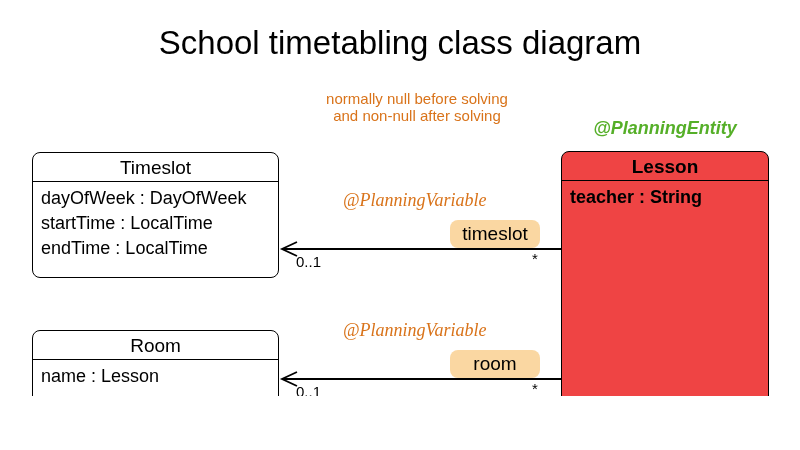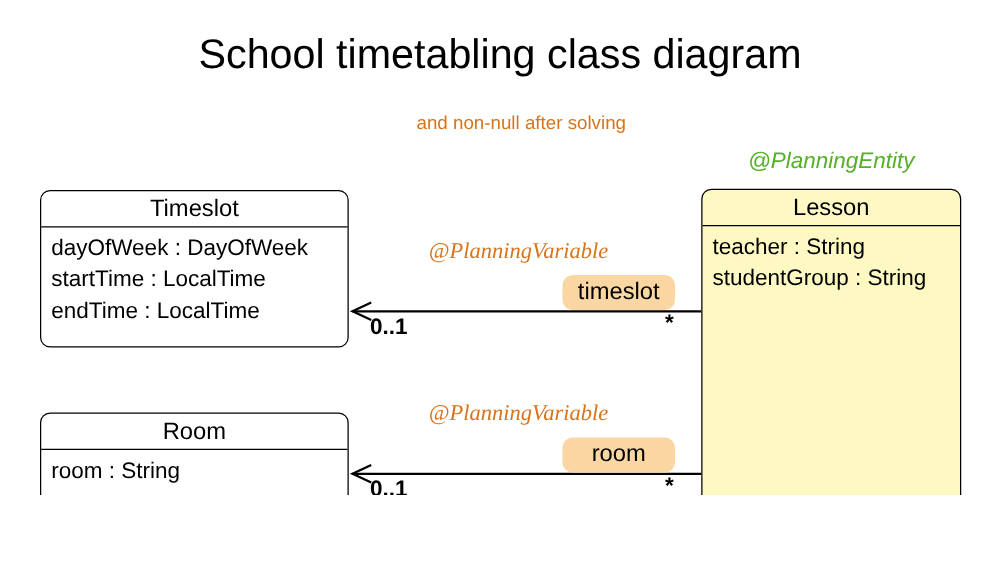--- a/index.html
+++ b/index.html
@@ -28,49 +28,50 @@
   .attr-row {
     font-size:18px; line-height:25px; color:#000; white-space:nowrap;
   }
   #timeslot-box { left:32px; top:152px; width:247px; height:126px; }
   #room-box     { left:32px; top:330px; width:247px; height:87px; }
   #lesson-box   { left:561px; top:151px; width:208px; height:267px; }
   .annotation {
     position:absolute; font-style:italic; font-size:18px; white-space:nowrap;
     z-index:3;
   }
-  #planning-entity { left:561px; top:118px; width:208px; text-align:center; }
+  #planning-entity { left:561px; top:118px; width:208px; text-align:center;font-weight:bold; }
   .planning-variable { left:343px; width:200px; text-align:left;font-family:Liberation Serif, serif; }
   #pv-timeslot { top:190px; }
   #pv-room     { top:320px; }
   .field-tag {
     position:absolute; left:450px; width:90px; height:28px;
     border-radius:8px; text-align:center; font-size:19px; line-height:28px;
     color:#000; z-index:3;
   }
   #tag-timeslot { top:220px; }
   #tag-room     { top:350px; }
   .assoc-svg { position:absolute; left:0; top:0; z-index:1; }
   .mult {
-    position:absolute; font-weight:bold; font-size:18px; line-height:15px;
+    position:absolute; font-weight:normal; font-size:15px; line-height:15px;
     color:#000; z-index:3;
   }
   #mult-timeslot-target { left:296px; top:254px; }
   #mult-timeslot-source { left:532px; top:251px; }
   #mult-room-target     { left:296px; top:384px; }
   #mult-room-source     { left:532px; top:381px; }
 </style>
 </head>
 <body>
 
 <div class="canvas">
 
   <div class="page-title">School timetabling class diagram</div>
 
   <div class="note" style="color: rgb(217, 115, 26);">
+    <div>normally null before solving</div>
     <div>and non-null after solving</div>
   </div>
 
   <svg class="assoc-svg" width="800" height="450">
     <line x1="282" y1="249" x2="561" y2="249" stroke="#000" stroke-width="1.8"></line>
     <path d="M297,242 L282,249 L297,256" fill="none" stroke="#000" stroke-width="1.8"></path>
     <line x1="282" y1="379" x2="561" y2="379" stroke="#000" stroke-width="1.8"></line>
     <path d="M297,372 L282,379 L297,386" fill="none" stroke="#000" stroke-width="1.8"></path>
   </svg>
 
@@ -79,29 +80,28 @@
     <div class="box-attrs">
       <div class="attr-row">dayOfWeek : DayOfWeek</div>
       <div class="attr-row">startTime : LocalTime</div>
       <div class="attr-row">endTime : LocalTime</div>
     </div>
   </div>
 
   <div class="uml-box" id="room-box">
     <div class="box-title">Room</div>
     <div class="box-attrs">
-      <div class="attr-row">room : String</div>
+      <div class="attr-row">name : Lesson</div>
     </div>
   </div>
 
-  <div class="uml-box" id="lesson-box" style="background-color: #fef9c3;">
+  <div class="uml-box" id="lesson-box" style="background-color: #ef4444; font-weight: bold;">
     <div class="box-title">Lesson</div>
     <div class="box-attrs">
       <div class="attr-row">teacher : String</div>
-      <div class="attr-row">studentGroup : String</div>
     </div>
   </div>
 
   <div class="annotation" id="planning-entity" style="color: rgb(85, 175, 40);">@PlanningEntity</div>
 
   <div class="annotation planning-variable" id="pv-timeslot" style="color: rgb(217, 115, 26);">@PlanningVariable</div>
 
   <div class="annotation planning-variable" id="pv-room" style="color: rgb(217, 115, 26);">@PlanningVariable</div>
 
   <div class="field-tag" id="tag-timeslot" style="background-color: rgb(250, 215, 162);">timeslot</div>

